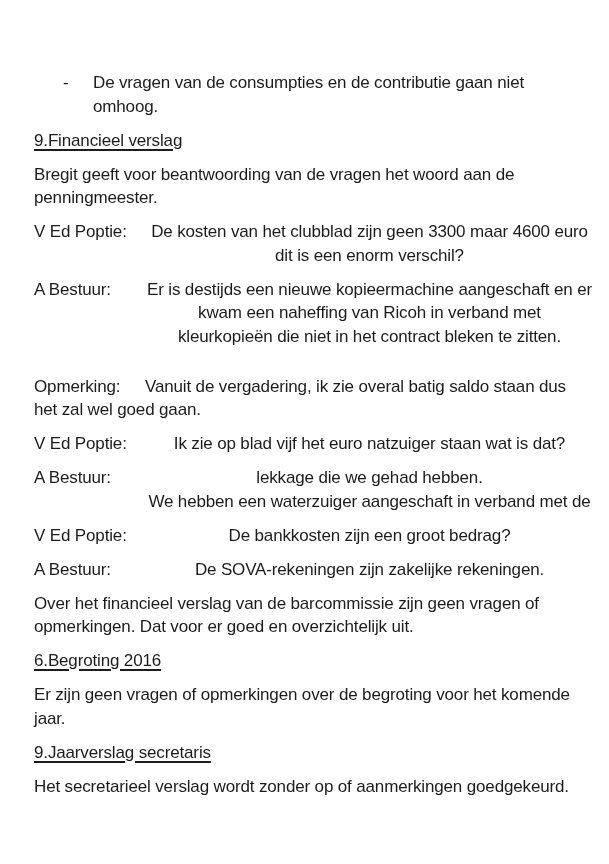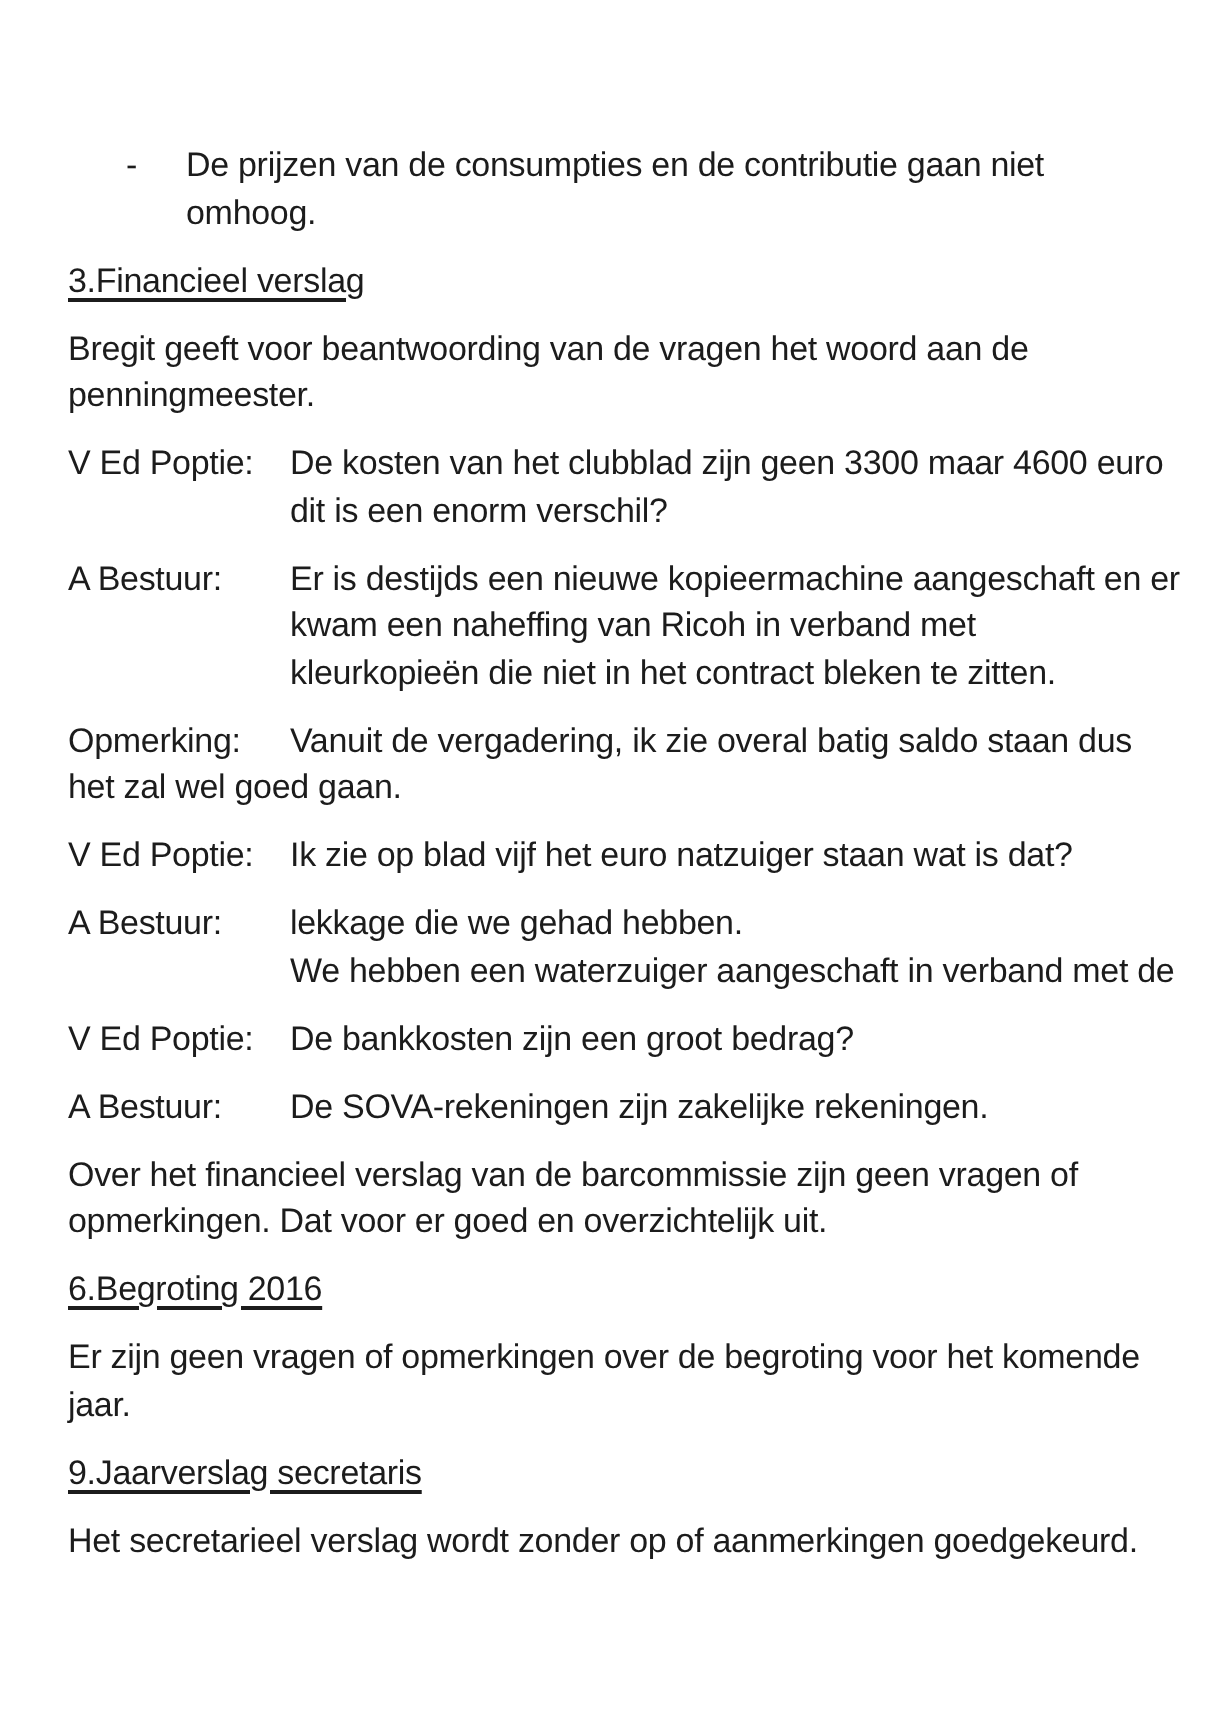--- a/index.html
+++ b/index.html
@@ -25,38 +25,38 @@
   }
   .block { margin:0 0 10.5px 0; }
   .line { display:block; white-space:pre; }
   .heading {
     text-decoration:underline;
     text-decoration-thickness:1.5px;
     text-underline-offset:3px;
   }
   .bullet { position:relative; padding-left:59px; }
   .bullet .marker { position:absolute; left:29px; top:0; }
-  .qa { position:relative; padding-left:111px; }
+  .qa { position:relative; padding-left:111px;text-align:center; }
   .qa .label { position:absolute; left:0; top:0; white-space:pre; }
-  .tabbed-label { display:inline-block; width:111px; white-space:pre; }
+  .tabbed-label { display:inline-block; width:111px; white-space:pre;margin-top:16px; }
 </style>
 </head>
 <body>
 
 <div class="page">
   <div class="content">
 
     <div class="block bullet">
       <span class="marker">-</span>
-      <span class="line">De prijzen van de consumpties en de contributie gaan niet</span>
+      <span class="line">De vragen van de consumpties en de contributie gaan niet</span>
       <span class="line">omhoog.</span>
     </div>
 
     <div class="block">
-      <span class="line heading">3.Financieel verslag</span>
+      <span class="line heading">9.Financieel verslag</span>
     </div>
 
     <div class="block">
       <span class="line">Bregit geeft voor beantwoording van de vragen het woord aan de</span>
       <span class="line">penningmeester.</span>
     </div>
 
     <div class="block qa">
       <span class="label">V Ed Poptie:</span>
       <span class="line">De kosten van het clubblad zijn geen 3300 maar 4600 euro</span>

